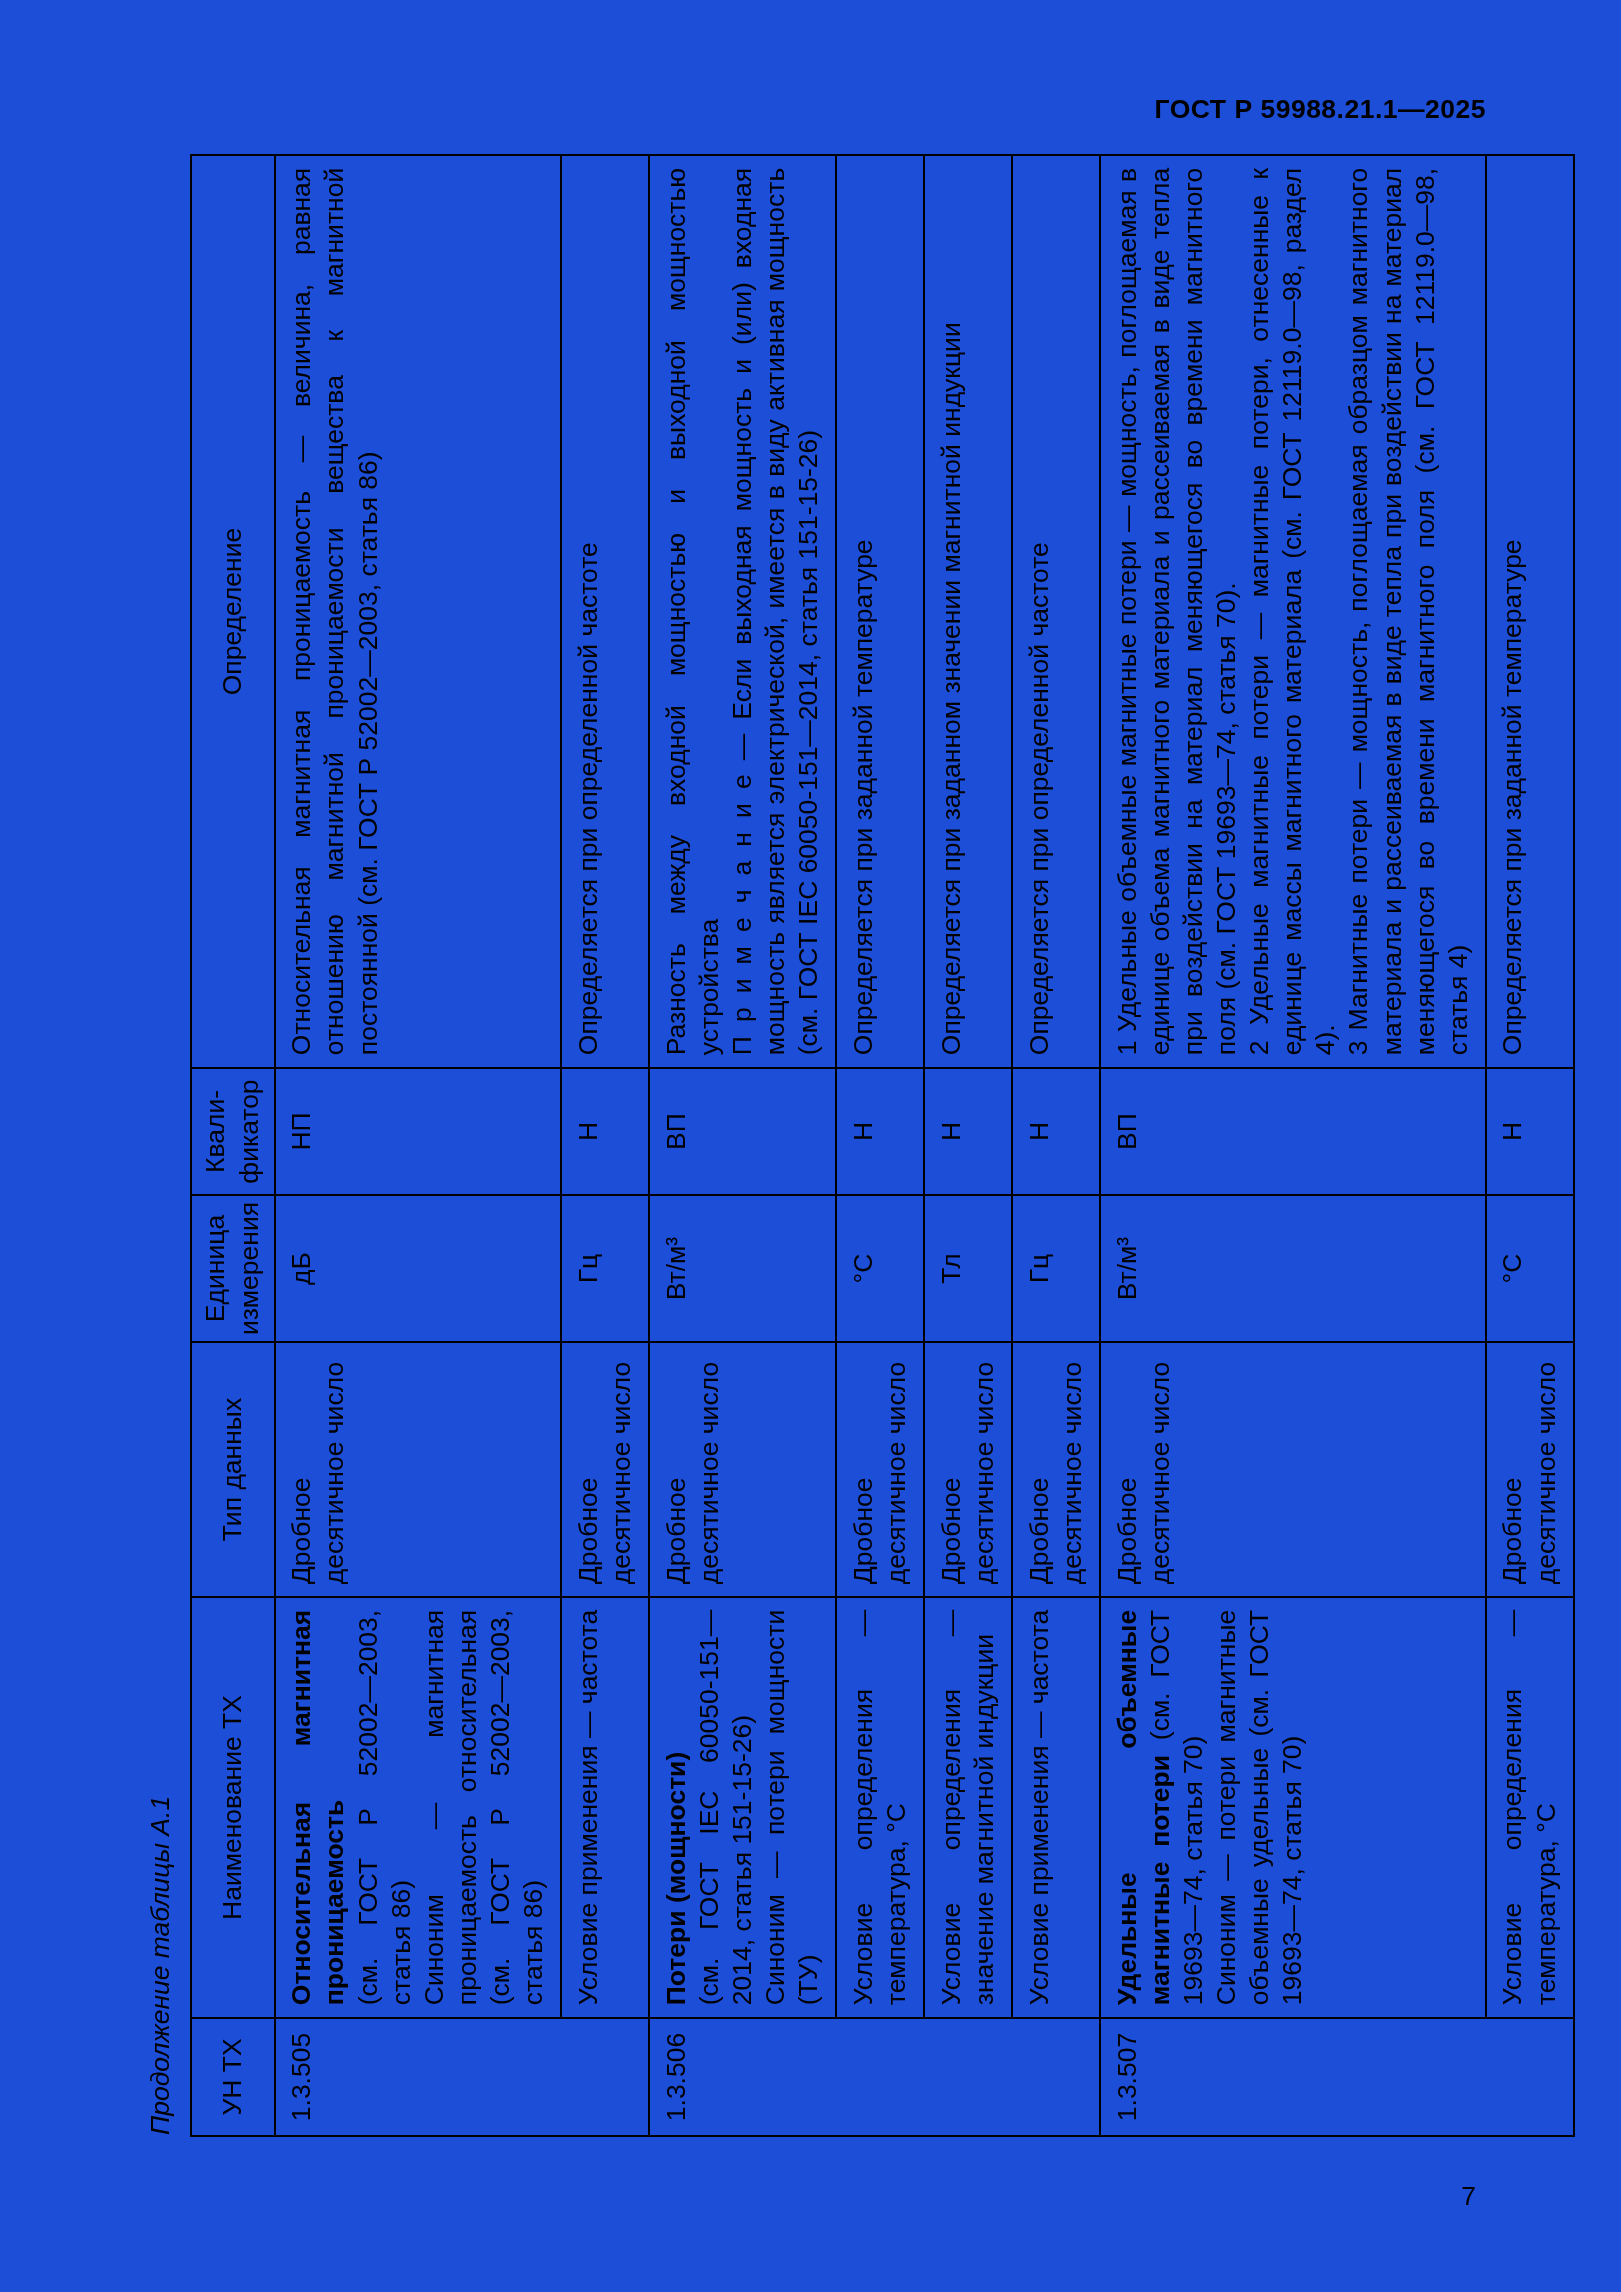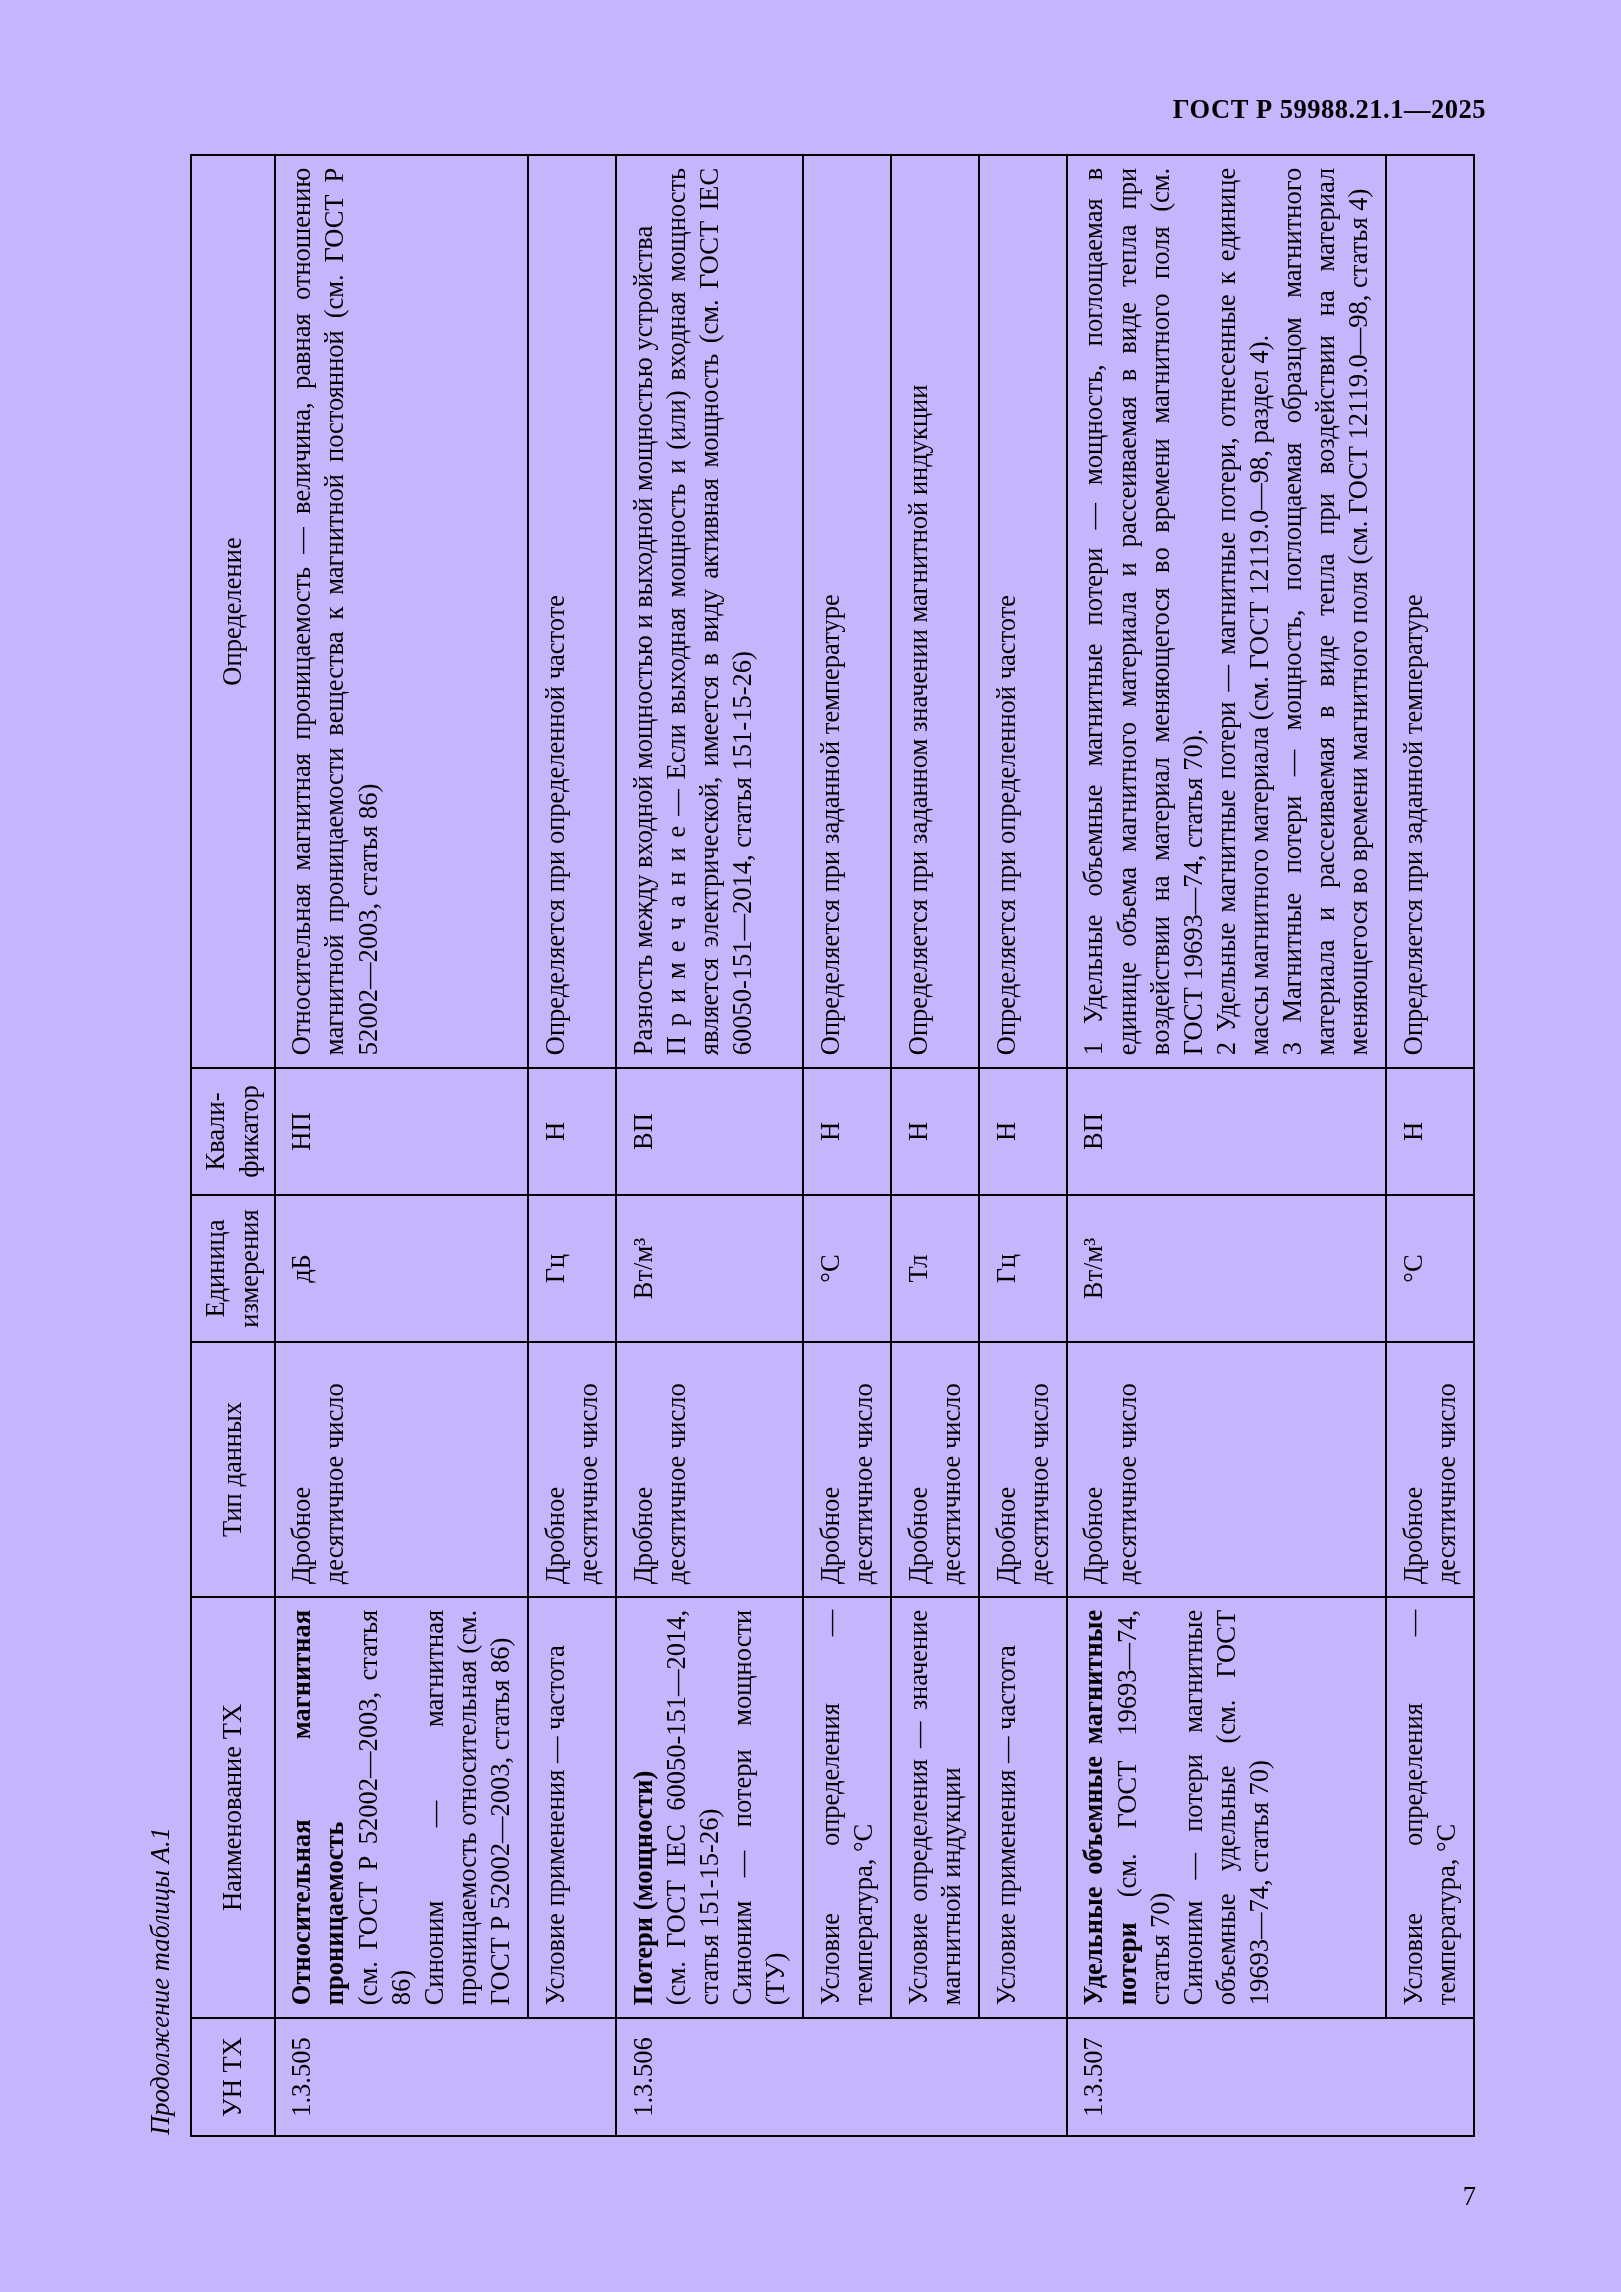--- a/index.html
+++ b/index.html
@@ -1,21 +1,21 @@
 <!DOCTYPE html>
 <html><head>
 <meta charset="utf-8">
 <style>
   html,body { margin:0; padding:0; background:#888; }
   .page {
     position: relative;
     width: 1621px;
     height: 2293px;
-    background: #c4b5fd;
-    font-family: Liberation Serif, serif;
+    background: #1d4ed8;
+    font-family: Liberation Sans, sans-serif;
     color: #000;
     overflow: hidden;
     margin: 0 auto;
   }
   .page-header {
     position: absolute;
     top: 94px;
     right: 135px;
     font-size: 26.5px;
     font-weight: bold;

